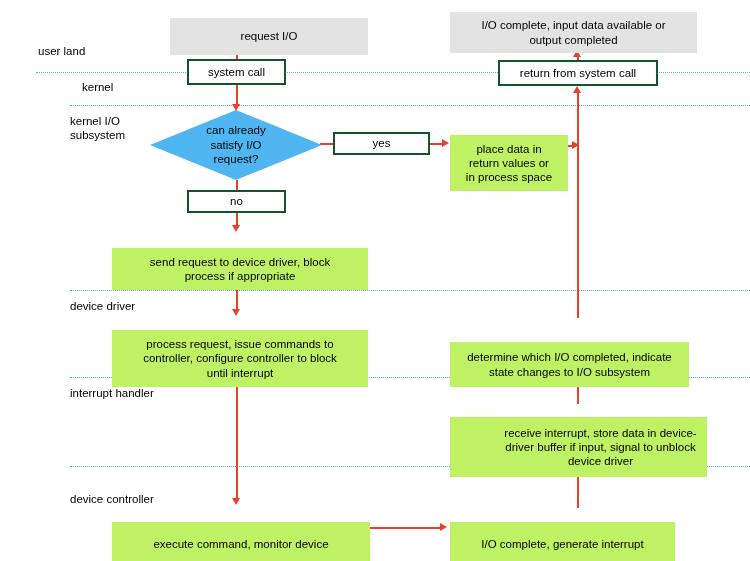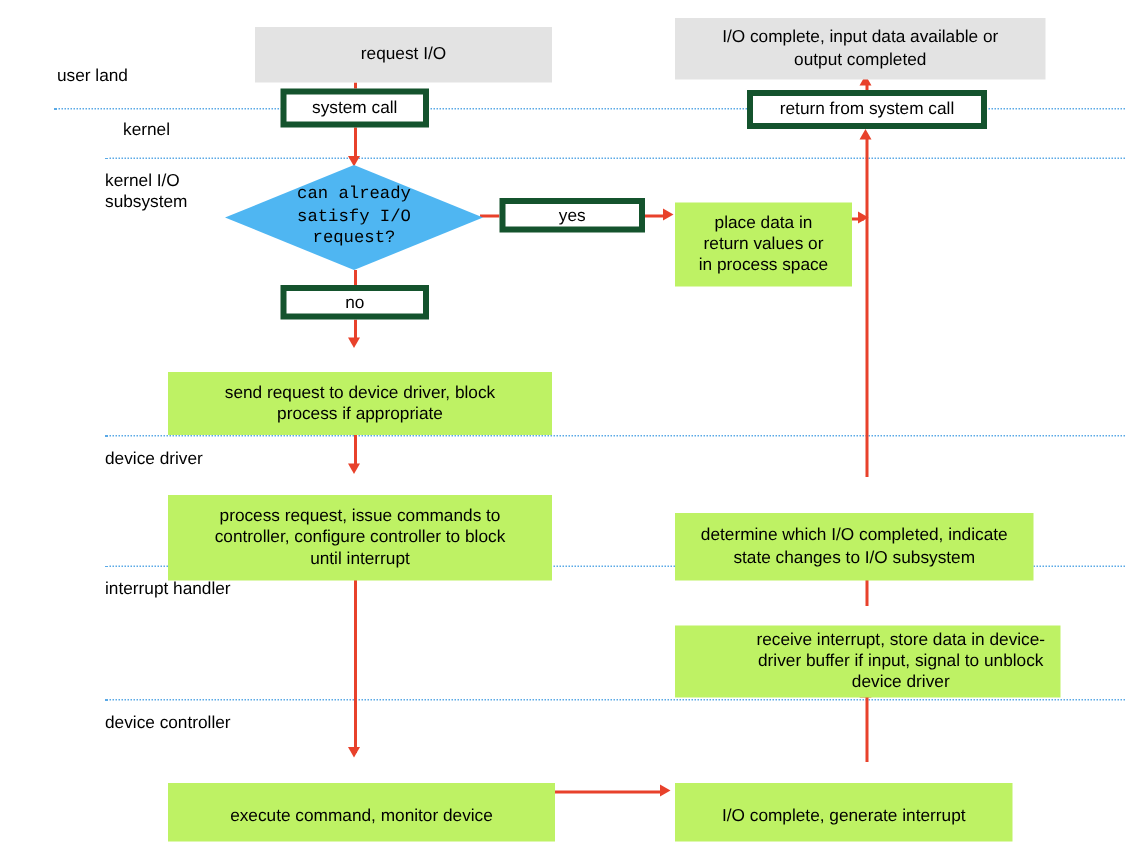--- a/index.html
+++ b/index.html
@@ -18,21 +18,21 @@
     display:flex;align-items:center;justify-content:center;
     text-align:center;
     line-height:1.22;
     font-size:11.5px;
     color:#000;
     padding:2px 4px;
     white-space:pre-line;
   }
   .blue{ background:#bef264;margin-top:17px; }
   .gray{ background:#E3E3E3; }
-  .white{ background:#ffffff;border:4px solid #14532d; }
+  .white{ background:#ffffff;border:2px solid #14532d; }
 
   
   .zone-label{
     position:absolute;
     font-size:11.5px;
     color:#000;
     line-height:1.22;
     white-space:pre-line;
     text-align:left;
   }
@@ -46,21 +46,21 @@
 
   
   .vline{ position:absolute;width:2px;background:#E8412B; }
   .hline{ position:absolute;height:2px;background:#E8412B; }
   .arrow{ position:absolute;width:0;height:0; }
   .arrow-down{ border-left:4.5px solid transparent;border-right:4.5px solid transparent;border-top:7px solid #E8412B; }
   .arrow-up{ border-left:4.5px solid transparent;border-right:4.5px solid transparent;border-bottom:7px solid #E8412B; }
   .arrow-right{ border-top:4.5px solid transparent;border-bottom:4.5px solid transparent;border-left:7px solid #E8412B; }
 
   
-  .diamond-wrap{position:absolute;font-family:Liberation Mono, monospace;}
+  .diamond-wrap{position:absolute;}
   .diamond-wrap svg{display:block;}
   .diamond-text{
     position:absolute;inset:0;
     display:flex;align-items:center;justify-content:center;
     text-align:center;font-size:11.5px;line-height:1.25;
     white-space:pre-line;color:#000;
   }
 </style>
 </head>
 <body>
@@ -72,21 +72,21 @@
   <div class="sep" style="left:70px;top:290px;width:680px;"></div>
   <div class="sep" style="left:70px;top:377px;width:680px;"></div>
   <div class="sep" style="left:70px;top:466px;width:680px;"></div>
 
   <div class="zone-label" style="left:38px;top:44px;">user land</div>
   <div class="zone-label" style="left:38px;top:80px;padding-left:44px;">kernel</div>
   <div class="zone-label" style="left:70px;top:114px;">kernel I/O
 subsystem</div>
   <div class="zone-label" style="left:70px;top:299px;">device driver</div>
   <div class="zone-label" style="left:70px;top:386px;">interrupt handler</div>
-  <div class="zone-label" style="left:70px;top:475px;text-align:right;">device controller</div>
+  <div class="zone-label" style="left:70px;top:492px;text-align:right;">device controller</div>
 
   <div class="vline" style="left:236px;top:55px;height:5px;"></div>
 
   <div class="vline" style="left:236px;top:84px;height:22px;"></div>
   <div class="arrow arrow-down" style="left:231.5px;top:104px;"></div>
 
   <div class="hline" style="left:320px;top:143px;width:13px;"></div>
 
   <div class="hline" style="left:430px;top:143px;width:13px;"></div>
   <div class="arrow arrow-right" style="left:442px;top:138.5px;"></div>
@@ -149,21 +149,21 @@
   <div class="node blue" style="left:112px;top:231px;width:256px;height:42px;">send request to device driver, block
 process if appropriate</div>
 
   <div class="node blue" style="left:112px;top:313px;width:256px;height:57px;">process request, issue commands to
 controller, configure controller to block
 until interrupt</div>
 
   <div class="node blue" style="left:450px;top:325px;width:239px;height:45px;">determine which I/O completed, indicate
 state changes to I/O subsystem</div>
 
-  <div class="node blue" style="left:450px;top:400px;width:257px;height:48px;padding-left:48px;">receive interrupt, store data in device-
+  <div class="node blue" style="left:450px;top:400px;width:257px;height:60px;padding-left:48px;">receive interrupt, store data in device-
 driver buffer if input, signal to unblock
 device driver</div>
 
   <div class="node blue" style="left:112px;top:505px;width:258px;height:44px;">execute command, monitor device</div>
 
   <div class="node blue" style="left:450px;top:505px;width:225px;height:44px;text-align:center;">I/O complete, generate interrupt</div>
 
 </div>
 
 </body></html>

